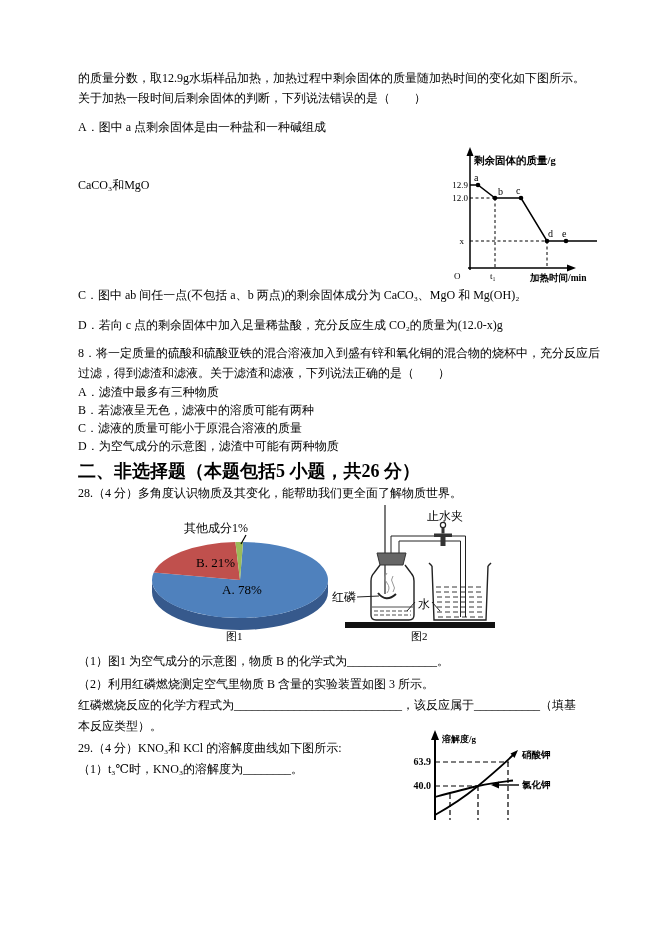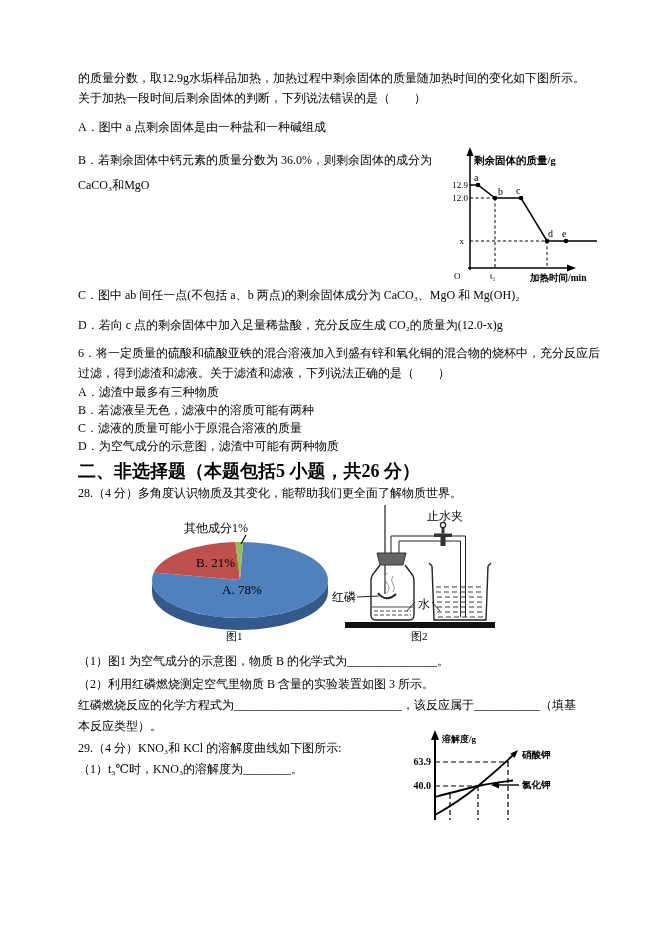--- a/index.html
+++ b/index.html
@@ -14,21 +14,20 @@
   .axlab{font-weight:bold;}
 </style>
 </head>
 <body>
 
 <div class="page">
 
   <div class="tl" style="left:78px;top:71px">的质量分数，取12.9g水垢样品加热，加热过程中剩余固体的质量随加热时间的变化如下图所示。</div>
   <div class="tl" style="left:78px;top:91px">关于加热一段时间后剩余固体的判断，下列说法错误的是（　　）</div>
   <div class="tl" style="left:78px;top:120px">A．图中 a 点剩余固体是由一种盐和一种碱组成</div>
-  <div class="tl" style="left:78px;top:153px">B．若剩余固体中钙元素的质量分数为 36.0%，则剩余固体的成分为</div>
   <div class="tl" style="left:78px;top:178px">CaCO₃和MgO</div>
   <div class="tl" style="left:78px;top:288px">C．图中 ab 间任一点(不包括 a、b 两点)的剩余固体成分为 CaCO₃、MgO 和 Mg(OH)₂</div>
   <div class="tl" style="left:78px;top:318px">D．若向 c 点的剩余固体中加入足量稀盐酸，充分反应生成 CO₂的质量为(12.0-x)g</div>
 
   <svg style="left:448px;top:142px" width="165" height="148" viewBox="0 0 165 148">
     <g>
       <line x1="22" y1="128" x2="22" y2="12" stroke="#000" stroke-width="1.5"></line>
       <polygon points="22,5 18.5,14 25.5,14" fill="#000"></polygon>
       <line x1="20" y1="126" x2="121" y2="126" stroke="#000" stroke-width="1.5"></line>
       <polygon points="128,126 119,122.5 119,129.5" fill="#000"></polygon>
@@ -61,21 +60,21 @@
       <text x="20" y="59">12.0</text>
       <text x="16" y="102">x</text>
     </g>
     <g font-size="9">
       <text x="6" y="137">O</text>
       <text x="42" y="137">t₁</text>
       <text x="94" y="137">t₂</text>
     </g>
   </svg>
 
-  <div class="tl" style="left:78px;top:346px">6．将一定质量的硫酸和硫酸亚铁的混合溶液加入到盛有锌和氧化铜的混合物的烧杯中，充分反应后</div>
+  <div class="tl" style="left:78px;top:346px">8．将一定质量的硫酸和硫酸亚铁的混合溶液加入到盛有锌和氧化铜的混合物的烧杯中，充分反应后</div>
   <div class="tl" style="left:78px;top:366px">过滤，得到滤渣和滤液。关于滤渣和滤液，下列说法正确的是（　　）</div>
   <div class="tl" style="left:78px;top:385px">A．滤渣中最多有三种物质</div>
   <div class="tl" style="left:78px;top:421px">C．滤液的质量可能小于原混合溶液的质量</div>
   <div class="tl" style="left:78px;top:403px">B．若滤液呈无色，滤液中的溶质可能有两种</div>
   <div class="tl" style="left:78px;top:439px">D．为空气成分的示意图，滤渣中可能有两种物质</div>
 
   <div class="tl bold" style="left:78px;top:464px">二、非选择题（本题包括5 小题，共26 分）</div>
   <div class="tl" style="left:78px;top:486px">28.（4 分）多角度认识物质及其变化，能帮助我们更全面了解物质世界。</div>
 
   <svg style="left:148px;top:517px" width="200" height="120" viewBox="0 0 200 120">

